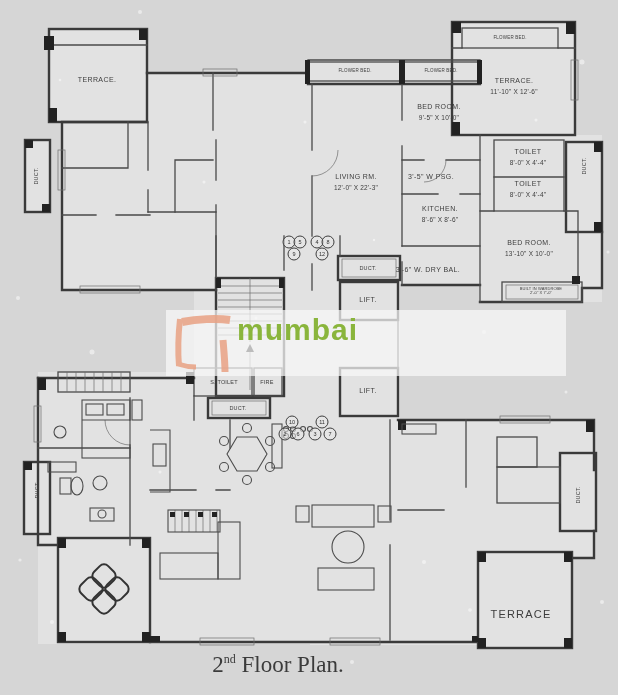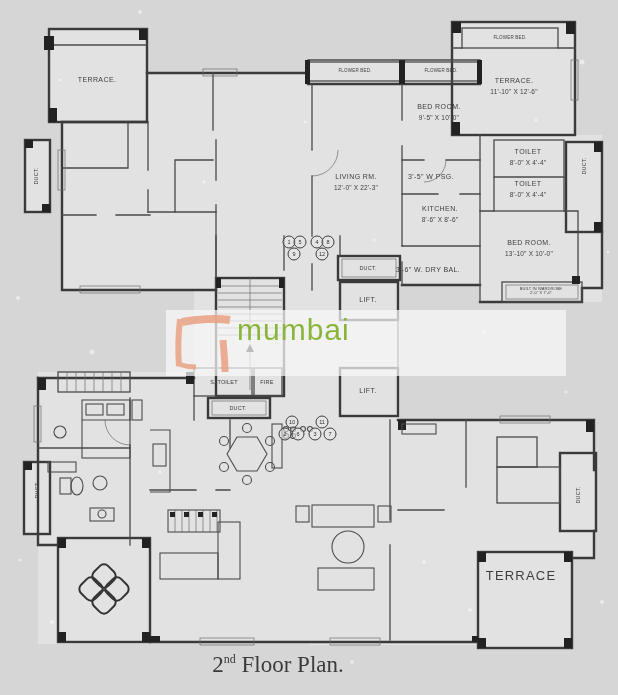--- a/index.html
+++ b/index.html
@@ -14,29 +14,29 @@
   .furn{stroke:#4c4c4c;stroke-width:1.1;fill:none;}
   .clv{stroke:#333;stroke-width:2;fill:none;}
   .snow{fill:#ffffff;opacity:.5;}
   .lbl{position:absolute;transform:translate(-50%,-50%);font-size:7px;color:#3d3d3d;
        letter-spacing:.4px;white-space:nowrap;text-align:center;z-index:3;line-height:1.1;}
   .lbl .dim{font-size:6.5px;letter-spacing:.2px;margin-top:3px;}
   .vert{transform:translate(-50%,-50%) rotate(-90deg);}
   .tiny{font-size:4.5px;letter-spacing:.2px;}
   .xtiny{font-size:4px;letter-spacing:.1px;}
   .small{font-size:5.5px;letter-spacing:.2px;}
-  .big{font-size:13px;letter-spacing:1.2px;}
+  .big{font-size:11px;letter-spacing:1.2px;margin-top:38px;}
   .unum{position:absolute;width:11px;height:11px;border:1px solid #3e3e3e;border-radius:50%;
         font-size:5.5px;line-height:11px;text-align:center;color:#2f2f2f;
         transform:translate(-50%,-50%);background:rgba(232,232,232,.55);z-index:3;}
   .wm-band{position:absolute;left:166px;top:310px;width:400px;height:66px;
            background:rgba(248,248,248,.72);z-index:5;}
   .wm{position:absolute;z-index:6;}
   .wm-logo{left:172px;top:312px;}
-  .wm-green{left:237px;top:315px;font-size:30px;font-weight:normal;letter-spacing:1px;line-height:1;}
+  .wm-green{left:237px;top:315px;font-size:30px;font-weight:bold;letter-spacing:1px;line-height:1;}
   .wm-gray{left:236px;top:348px;font-size:21px;letter-spacing:.5px;line-height:1;}
   .wm-suffix{font-size:11px;letter-spacing:0;}
   .caption{position:absolute;left:0;top:652px;width:556px;text-align:center;z-index:4;
            font-family:"Liberation Serif","DejaVu Serif",serif;font-size:23px;color:#3b3b3b;}
   .caption sup{font-size:12px;}
 </style>
 </head>
 <body>
 
 <div class="canvas">

